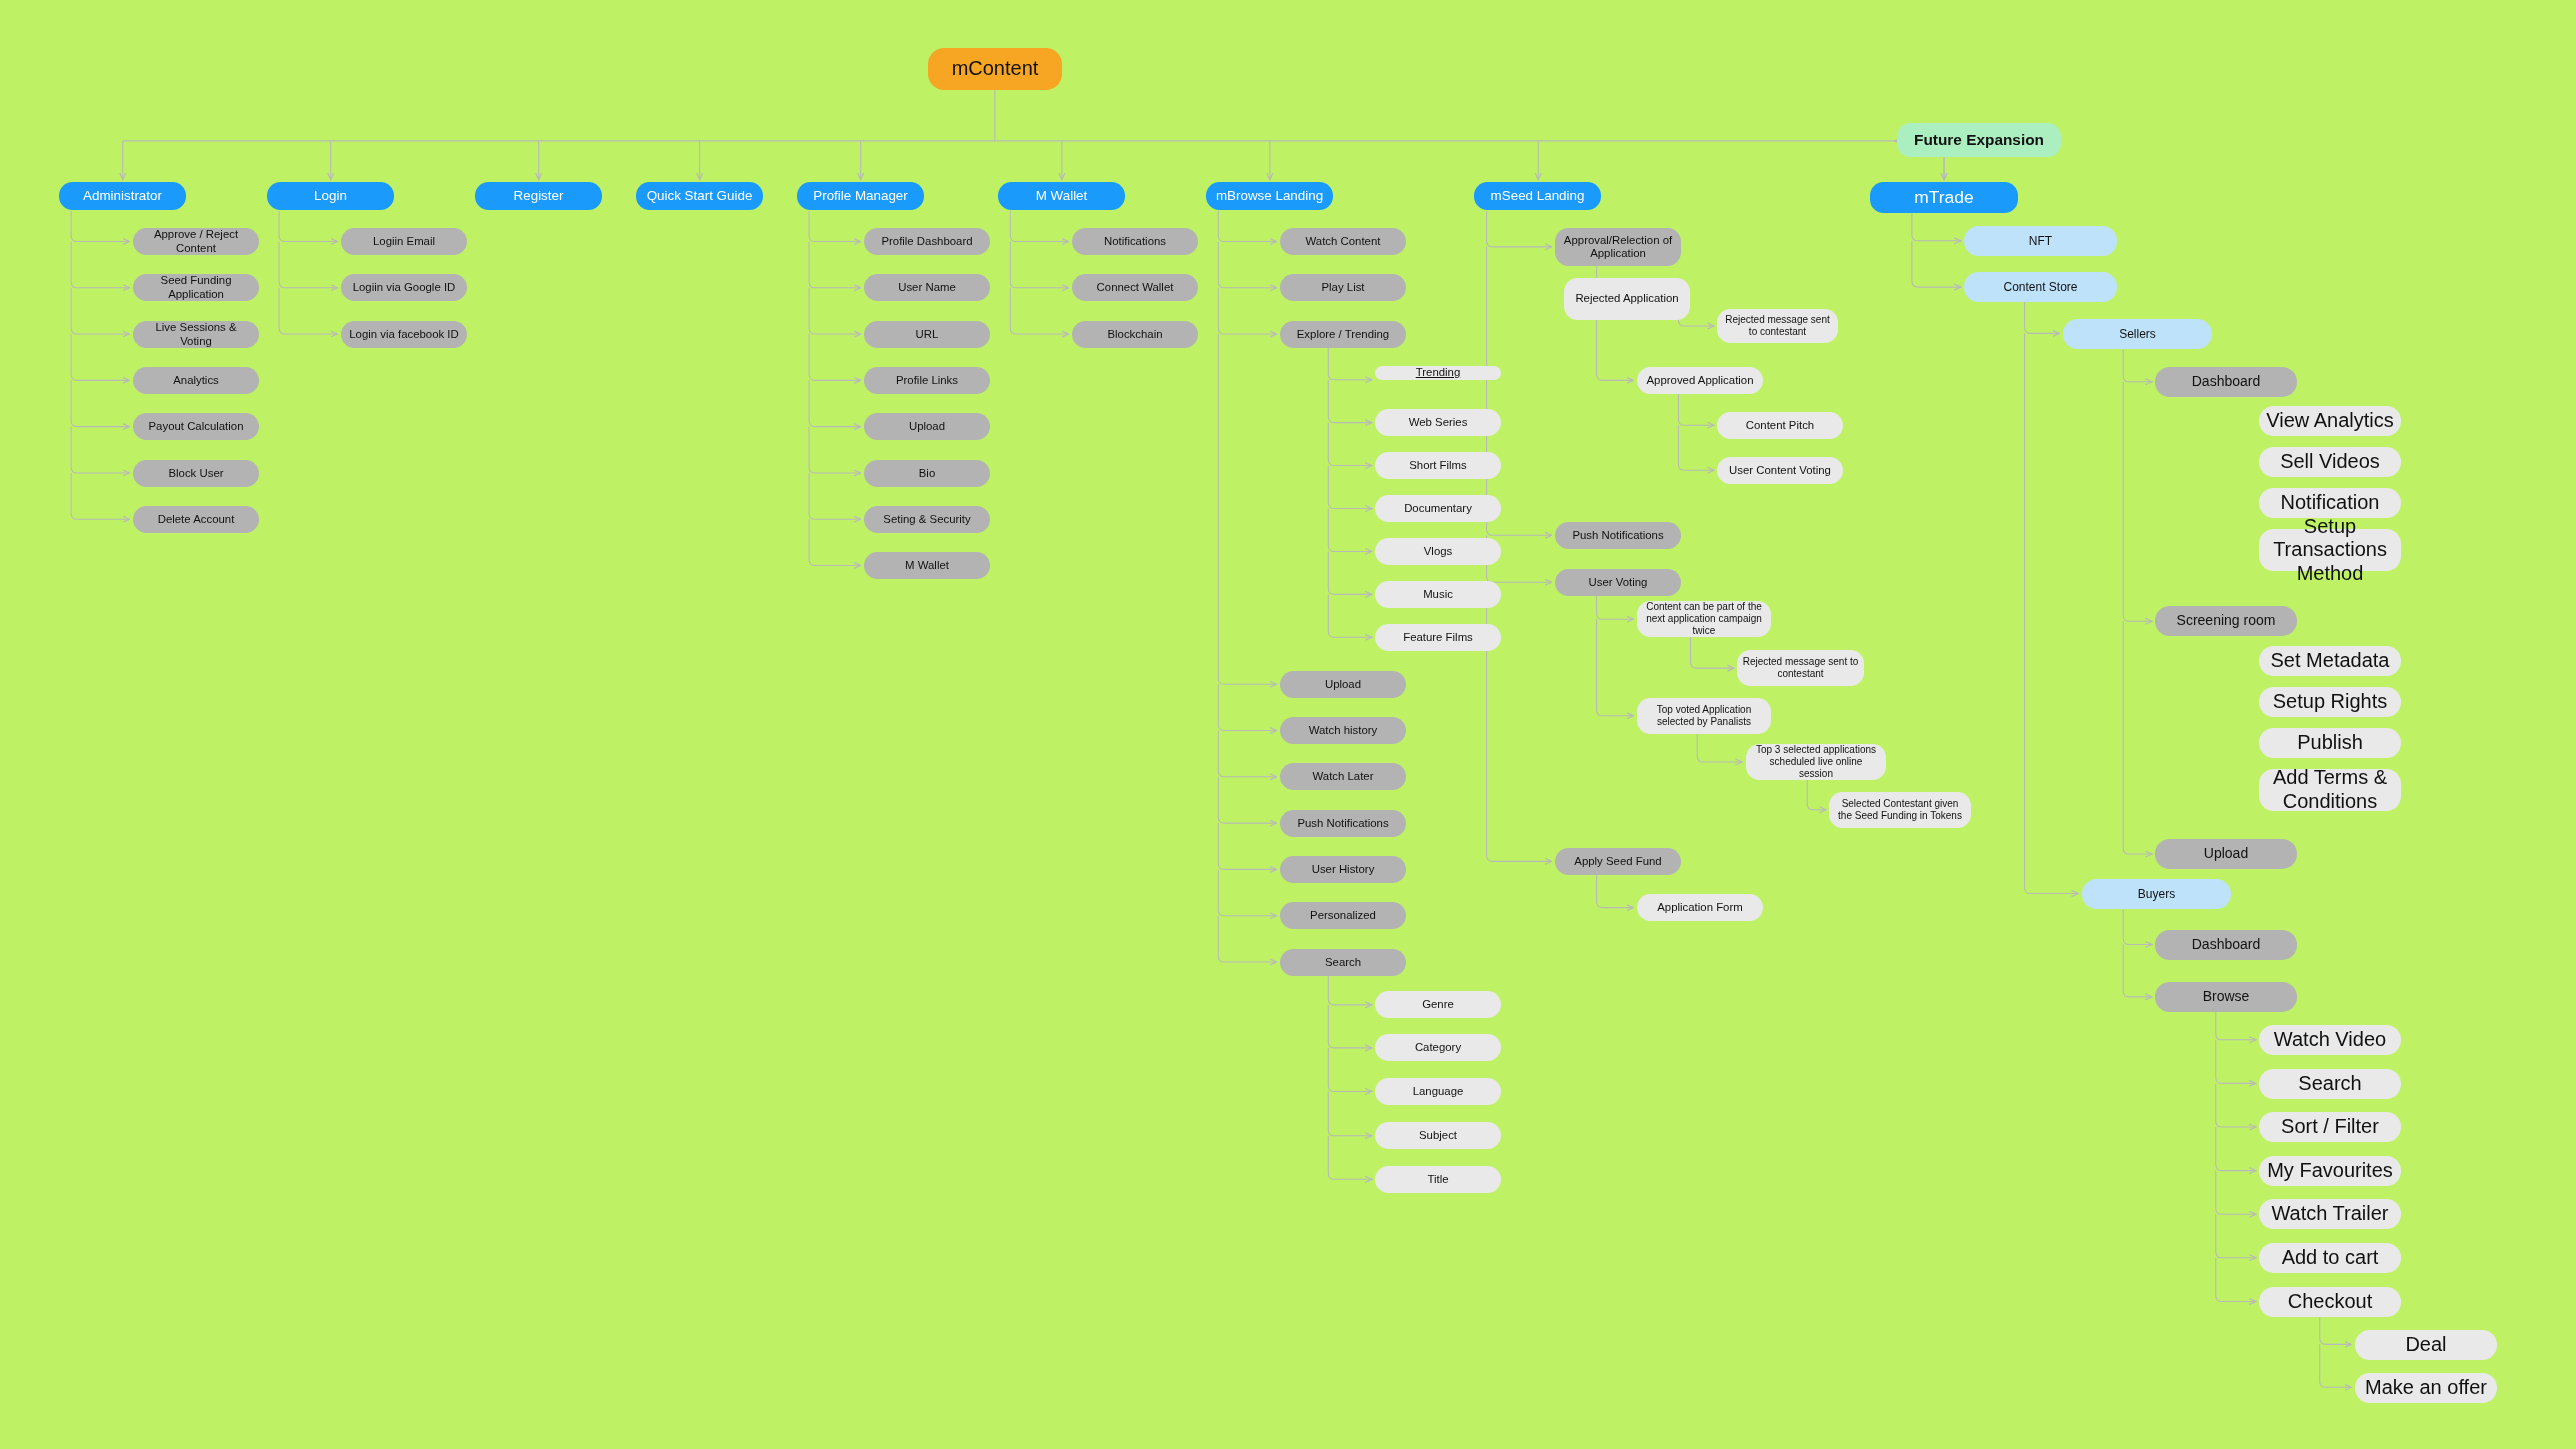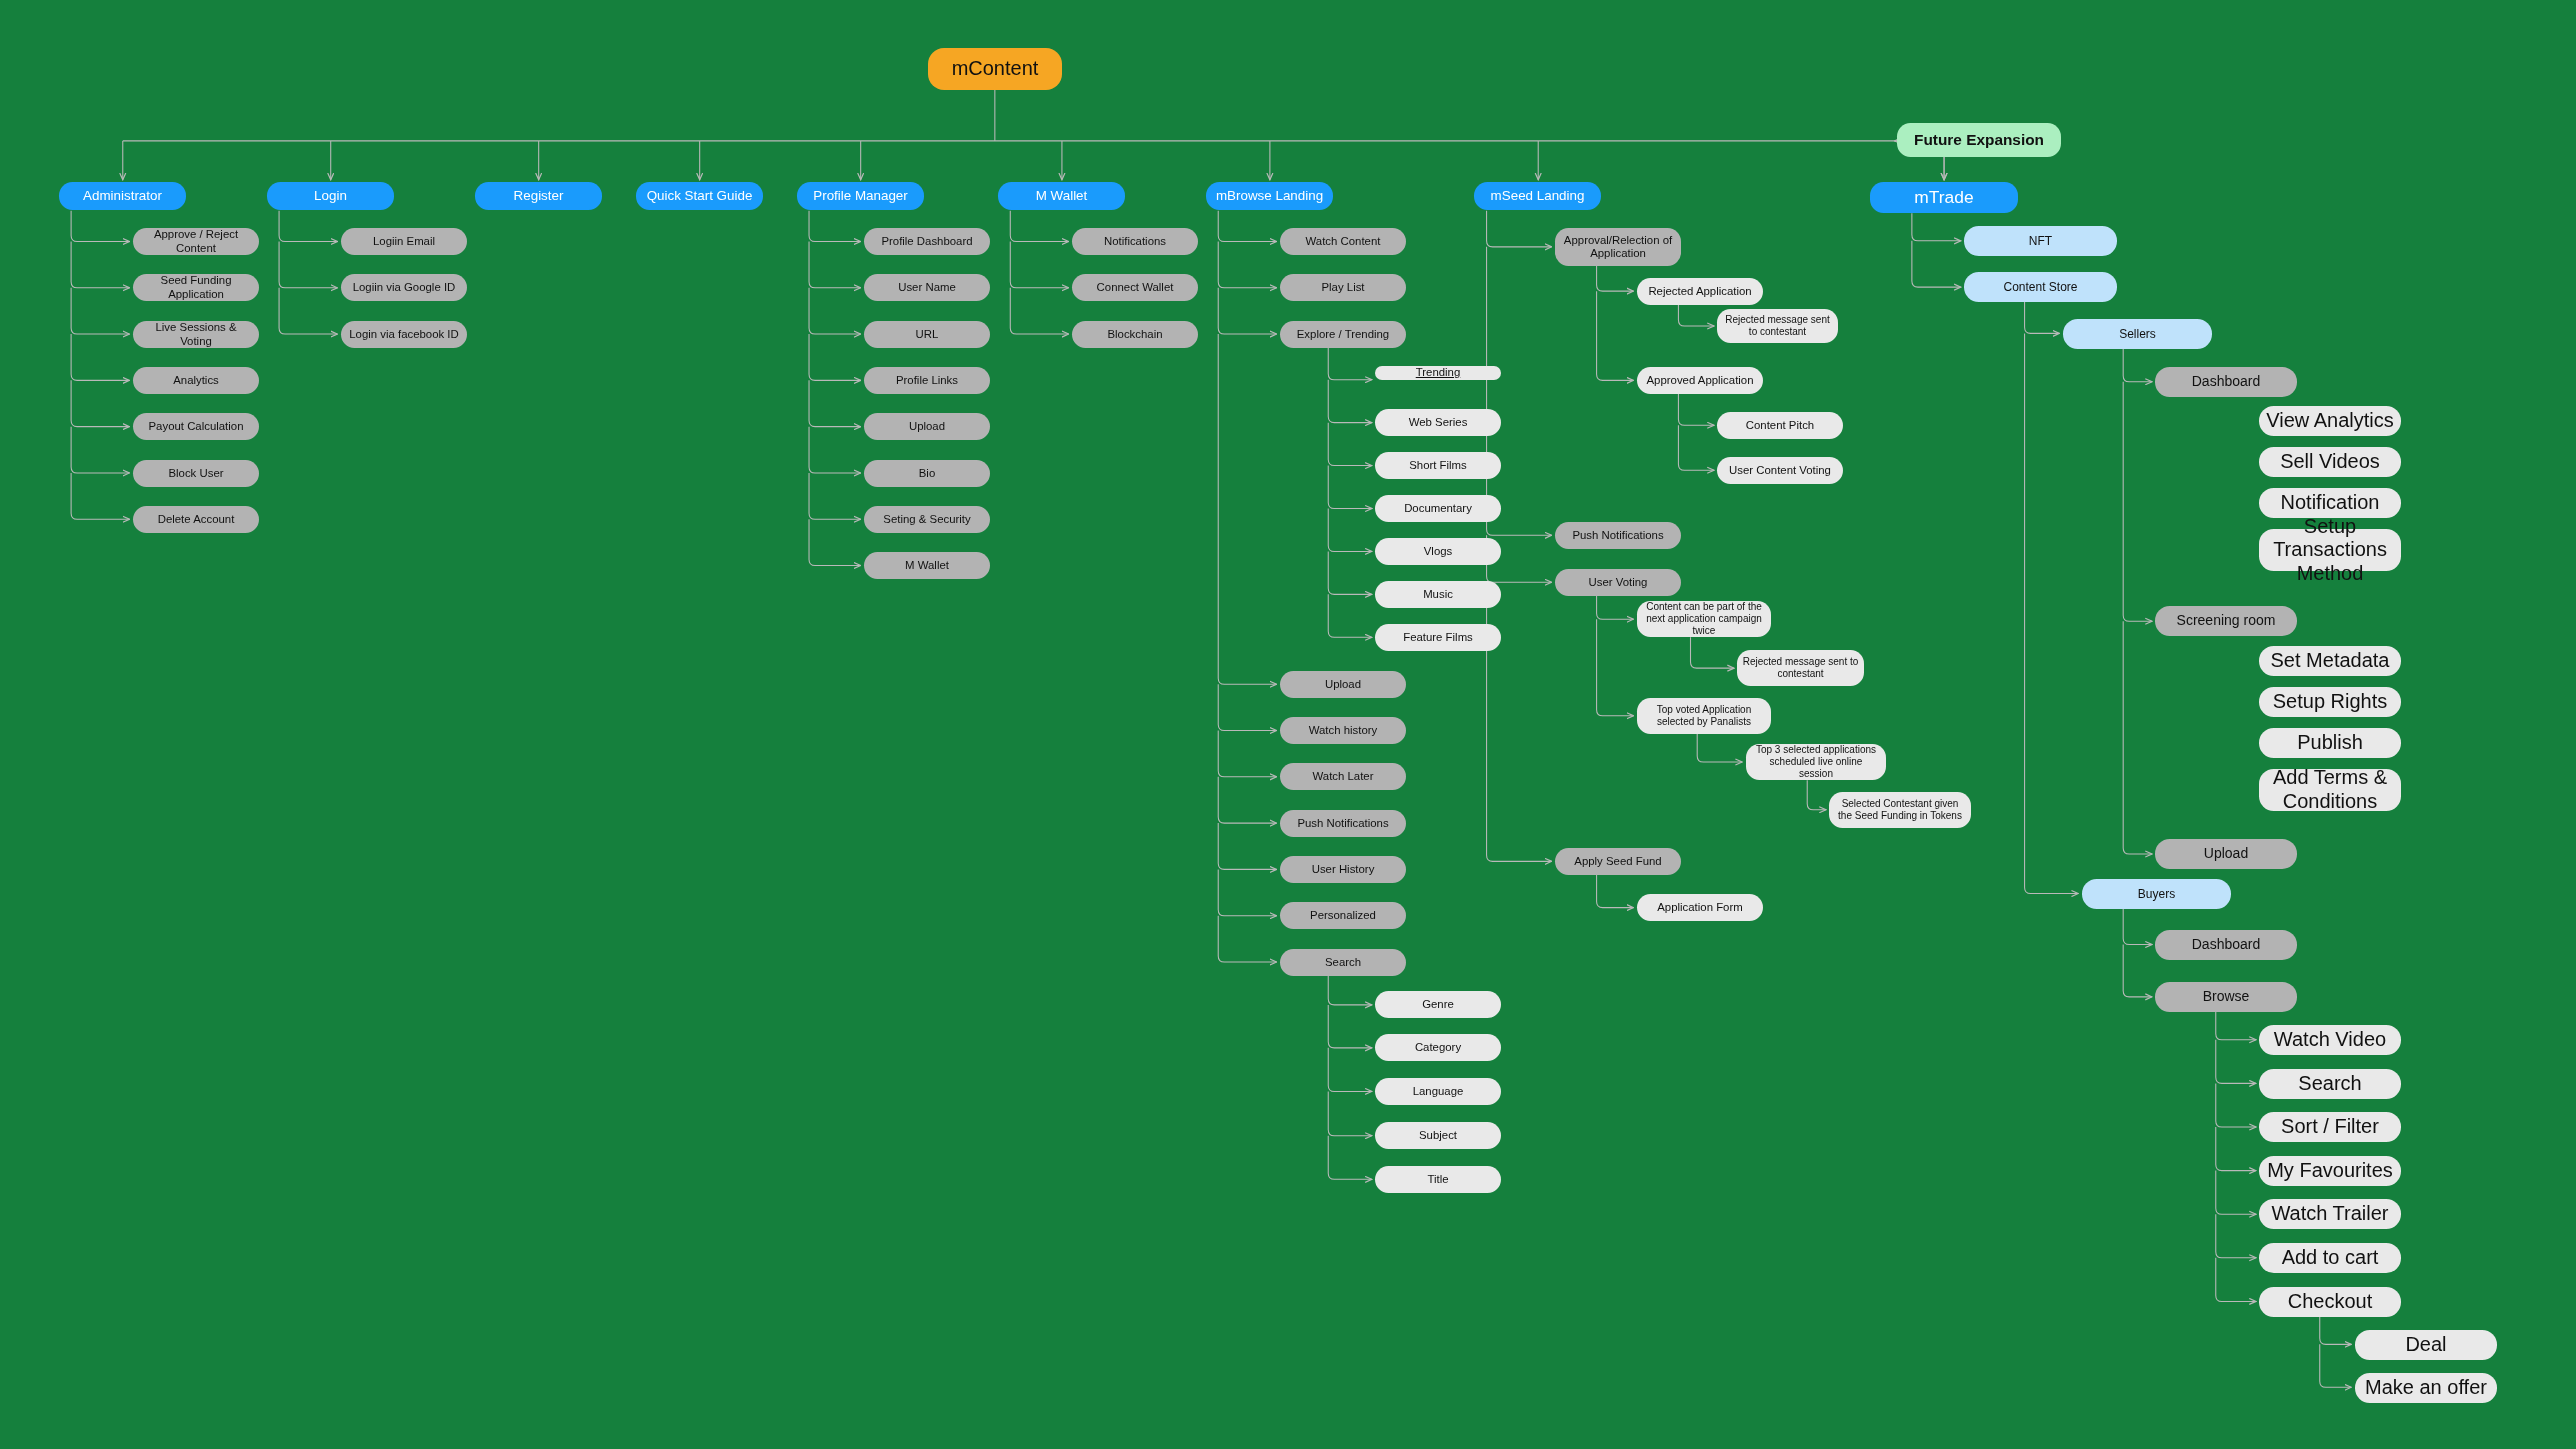--- a/index.html
+++ b/index.html
@@ -1,19 +1,19 @@
 <!DOCTYPE html>
 <html style="font-size:10.7px"><head>
 <meta charset="utf-8">
 <title>mContent Sitemap</title>
 <style>
   html,body{margin:0;padding:0;background:#ffffff;}
   body{width:2576px;height:1449px;overflow:hidden;
        font-family:"Liberation Sans","DejaVu Sans",sans-serif;}
-  #canvas{position:relative;width:2576px;height:1449px;background:#15803d;}
+  #canvas{position:relative;width:2576px;height:1449px;background:#bef264;}
   #wires{position:absolute;left:0;top:0;width:2576px;height:1449px;pointer-events:none;}
   .node{
     position:absolute;
     box-sizing:border-box;
     display:flex;align-items:center;justify-content:center;
     text-align:center;
     border-radius:14.8px;
     line-height:1.18;
     padding:1.3px 5.4px;
     color:#111111;
@@ -194,21 +194,21 @@
   <div class="node n-lgray" style="left:1375px;top:1034px;width:126px;height:27px;">Category</div>
   <div class="node n-lgray" style="left:1375px;top:1078px;width:126px;height:27px;">Language</div>
   <div class="node n-lgray" style="left:1375px;top:1122px;width:126px;height:27px;">Subject</div>
   <div class="node n-lgray" style="left:1375px;top:1166px;width:126px;height:27px;">Title</div>
 
   <div class="node n-gray" style="left:1555px;top:228px;width:126px;height:38px;">Approval/Relection of Application</div>
   <div class="node n-gray" style="left:1555px;top:522px;width:126px;height:27px;">Push Notifications</div>
   <div class="node n-gray" style="left:1555px;top:569px;width:126px;height:27px;">User Voting</div>
   <div class="node n-gray" style="left:1555px;top:848px;width:126px;height:27px;">Apply Seed Fund</div>
 
-  <div class="node n-lgray" style="left:1637px;top:278px;width:126px;height:27px;">Rejected Application</div>
+  <div class="node n-lgray" style="left:1564px;top:278px;width:126px;height:42px;">Rejected Application</div>
   <div class="node n-lgray" style="left:1637px;top:367px;width:126px;height:27px;">Approved Application</div>
 
   <div class="node n-lgray-sm" style="left:1717px;top:309px;width:121px;height:34px;">Rejected message sent to contestant</div>
 
   <div class="node n-lgray" style="left:1717px;top:412px;width:126px;height:27px;">Content Pitch</div>
   <div class="node n-lgray" style="left:1717px;top:457px;width:126px;height:27px;">User Content Voting</div>
 
   <div class="node n-lgray-sm" style="left:1637px;top:601px;width:134px;height:36px;">Content can be part of the next application campaign twice</div>
   <div class="node n-lgray-sm" style="left:1637px;top:698px;width:134px;height:36px;">Top voted Application selected by Panalists</div>
 

